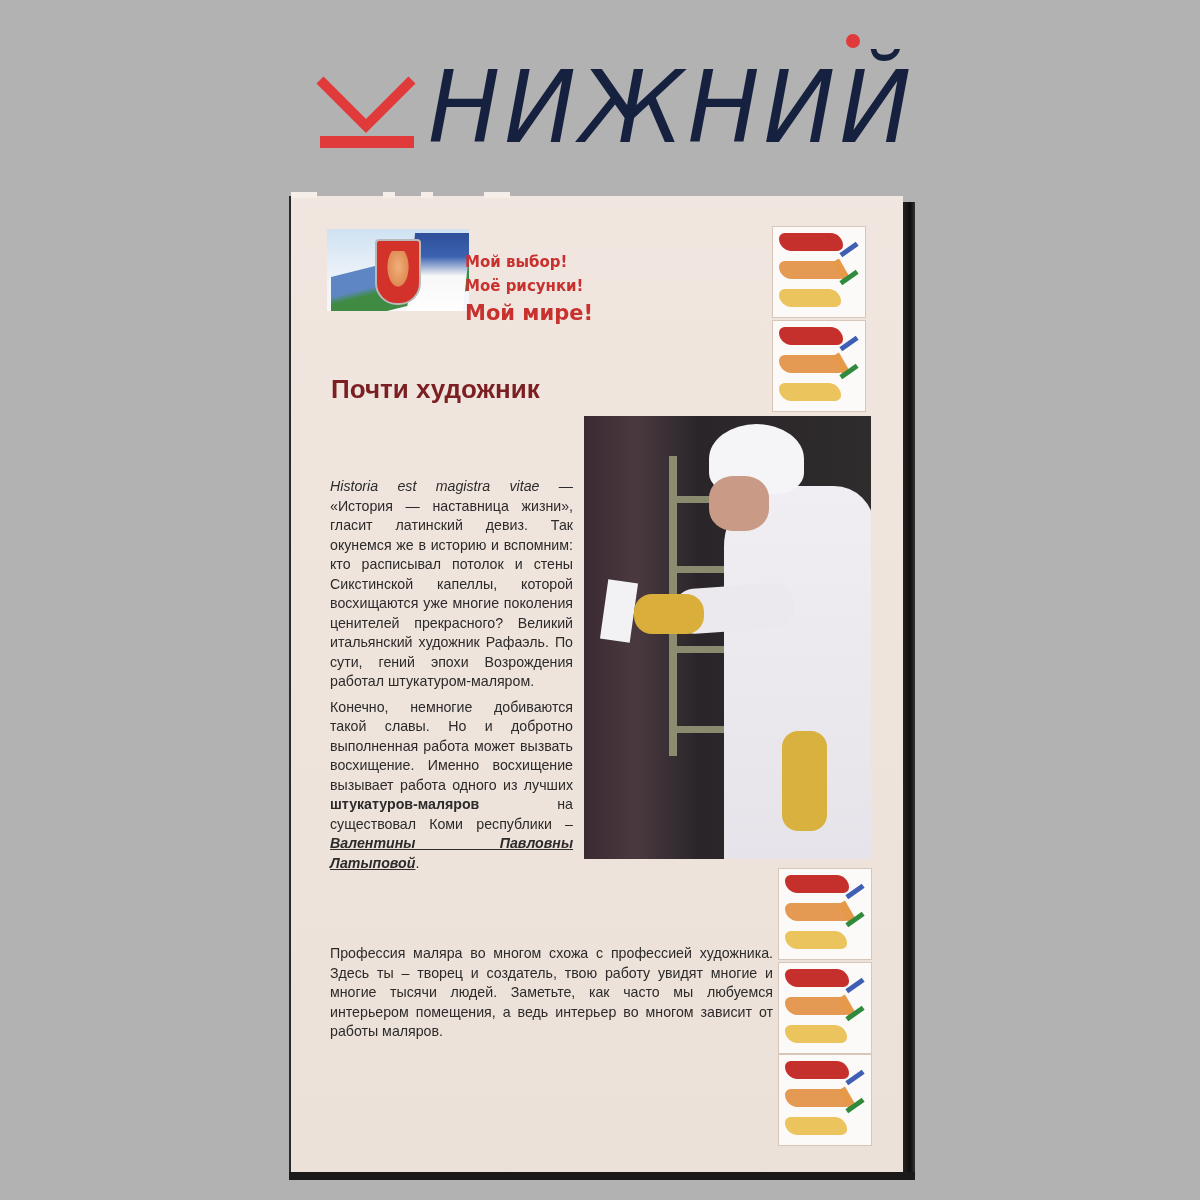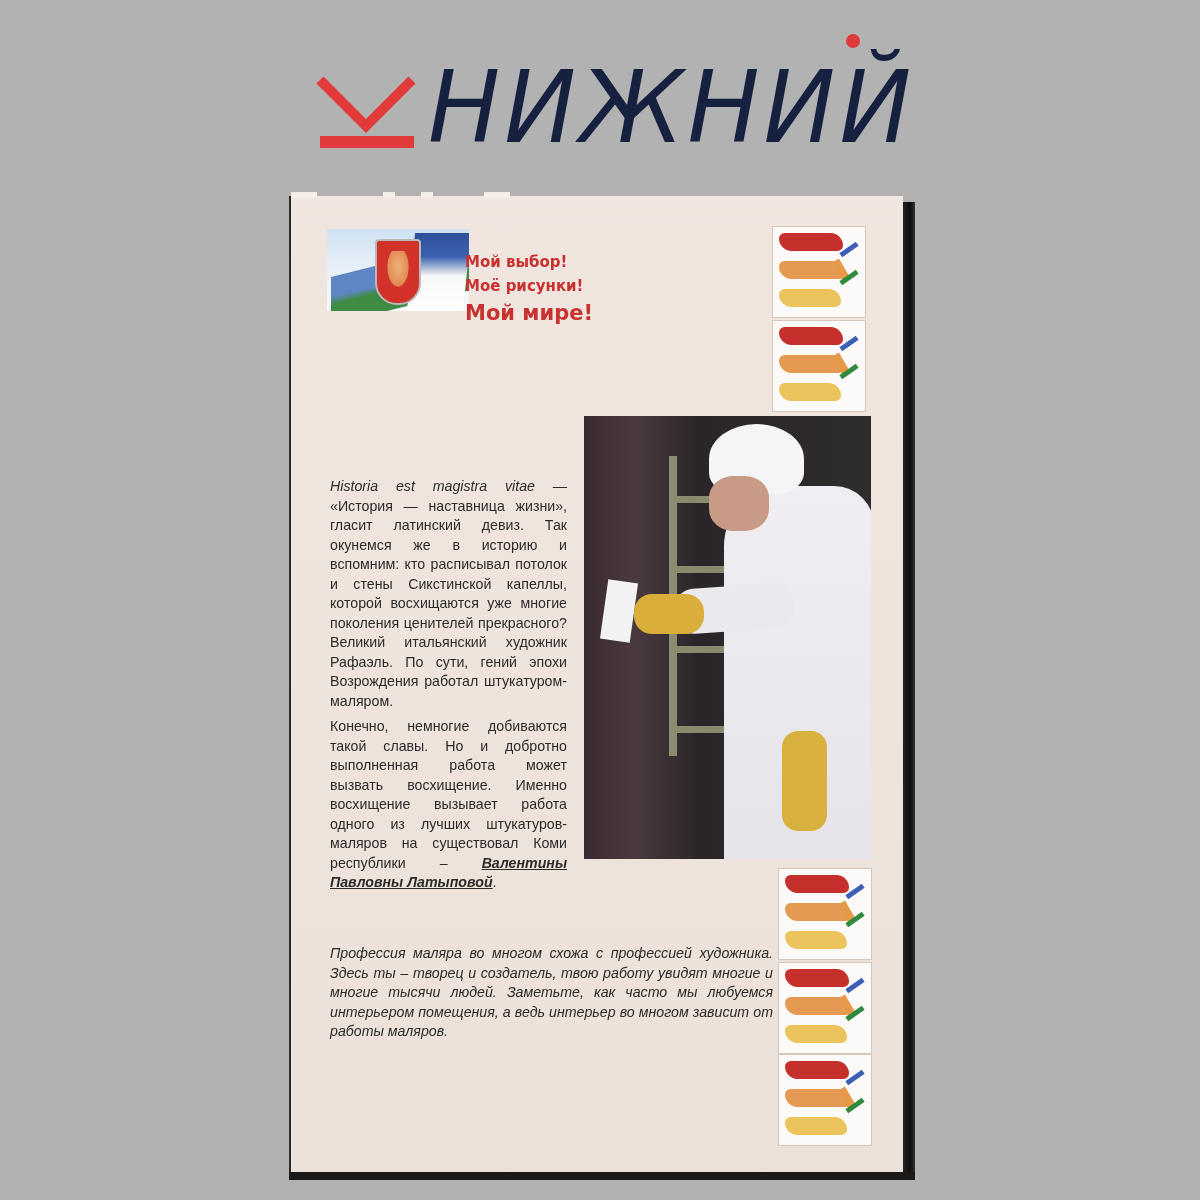--- a/index.html
+++ b/index.html
@@ -132,28 +132,28 @@
       background: #f2f2f4; transform: rotate(8deg);
     }
     .body-text {
       color: #2c2a2a; font-size: 14.2px; line-height: 19.5px;
       font-family: "Liberation Sans", sans-serif;
     }
     .col-narrow {
       position: absolute; left: 39px; top: 281px; width: 243px;
       text-align: justify;
     }
-    .col-narrow p { margin: 0 6px 6px 0; }
+    .col-narrow p { margin: 0 0 6px 0; }
     .col-wide {
       position: absolute; left: 39px; top: 748px; width: 443px;
       text-align: justify;
     }
-    .col-wide p { margin: 0 0 8px 0; font-style: italic; }
+    .col-wide p { margin: 0 0 8px 0; }
     .it { font-style: italic; }
-    .b { font-weight: normal; }
+    .b { font-weight: bold; }
     .bi { font-weight: bold; font-style: italic; text-decoration: underline; }
 
     .swatch {
       position: absolute; width: 92px; height: 90px;
       background: #fbfaf8; border: 1px solid #d8c6b8;
       overflow: hidden;
     }
     .swatch .s { position: absolute; left: 6px; height: 18px; border-radius: 9px 20px 9px 20px; }
     .swatch .red { top: 6px; width: 64px; background: #c6302c; }
     .swatch .orange { top: 34px; width: 66px; background: #e59a54; }
@@ -192,20 +192,21 @@
         <div class="shield-bird"></div>
       </div>
     </div>
     <div class="motto">
       <span class="l1">Мой выбор!</span>
       <span class="l2">Моё рисунки!</span>
       <span class="l3">Мой мире!</span>
     </div>
 
     <div class="title">
+      <div>Почти художник</div>
     </div>
 
     <div class="photo">
       <div class="ladder">
         <div class="rung" style="top:40px"></div>
         <div class="rung" style="top:110px"></div>
         <div class="rung" style="top:190px"></div>
         <div class="rung" style="top:270px"></div>
       </div>
       <div class="worker"></div>

